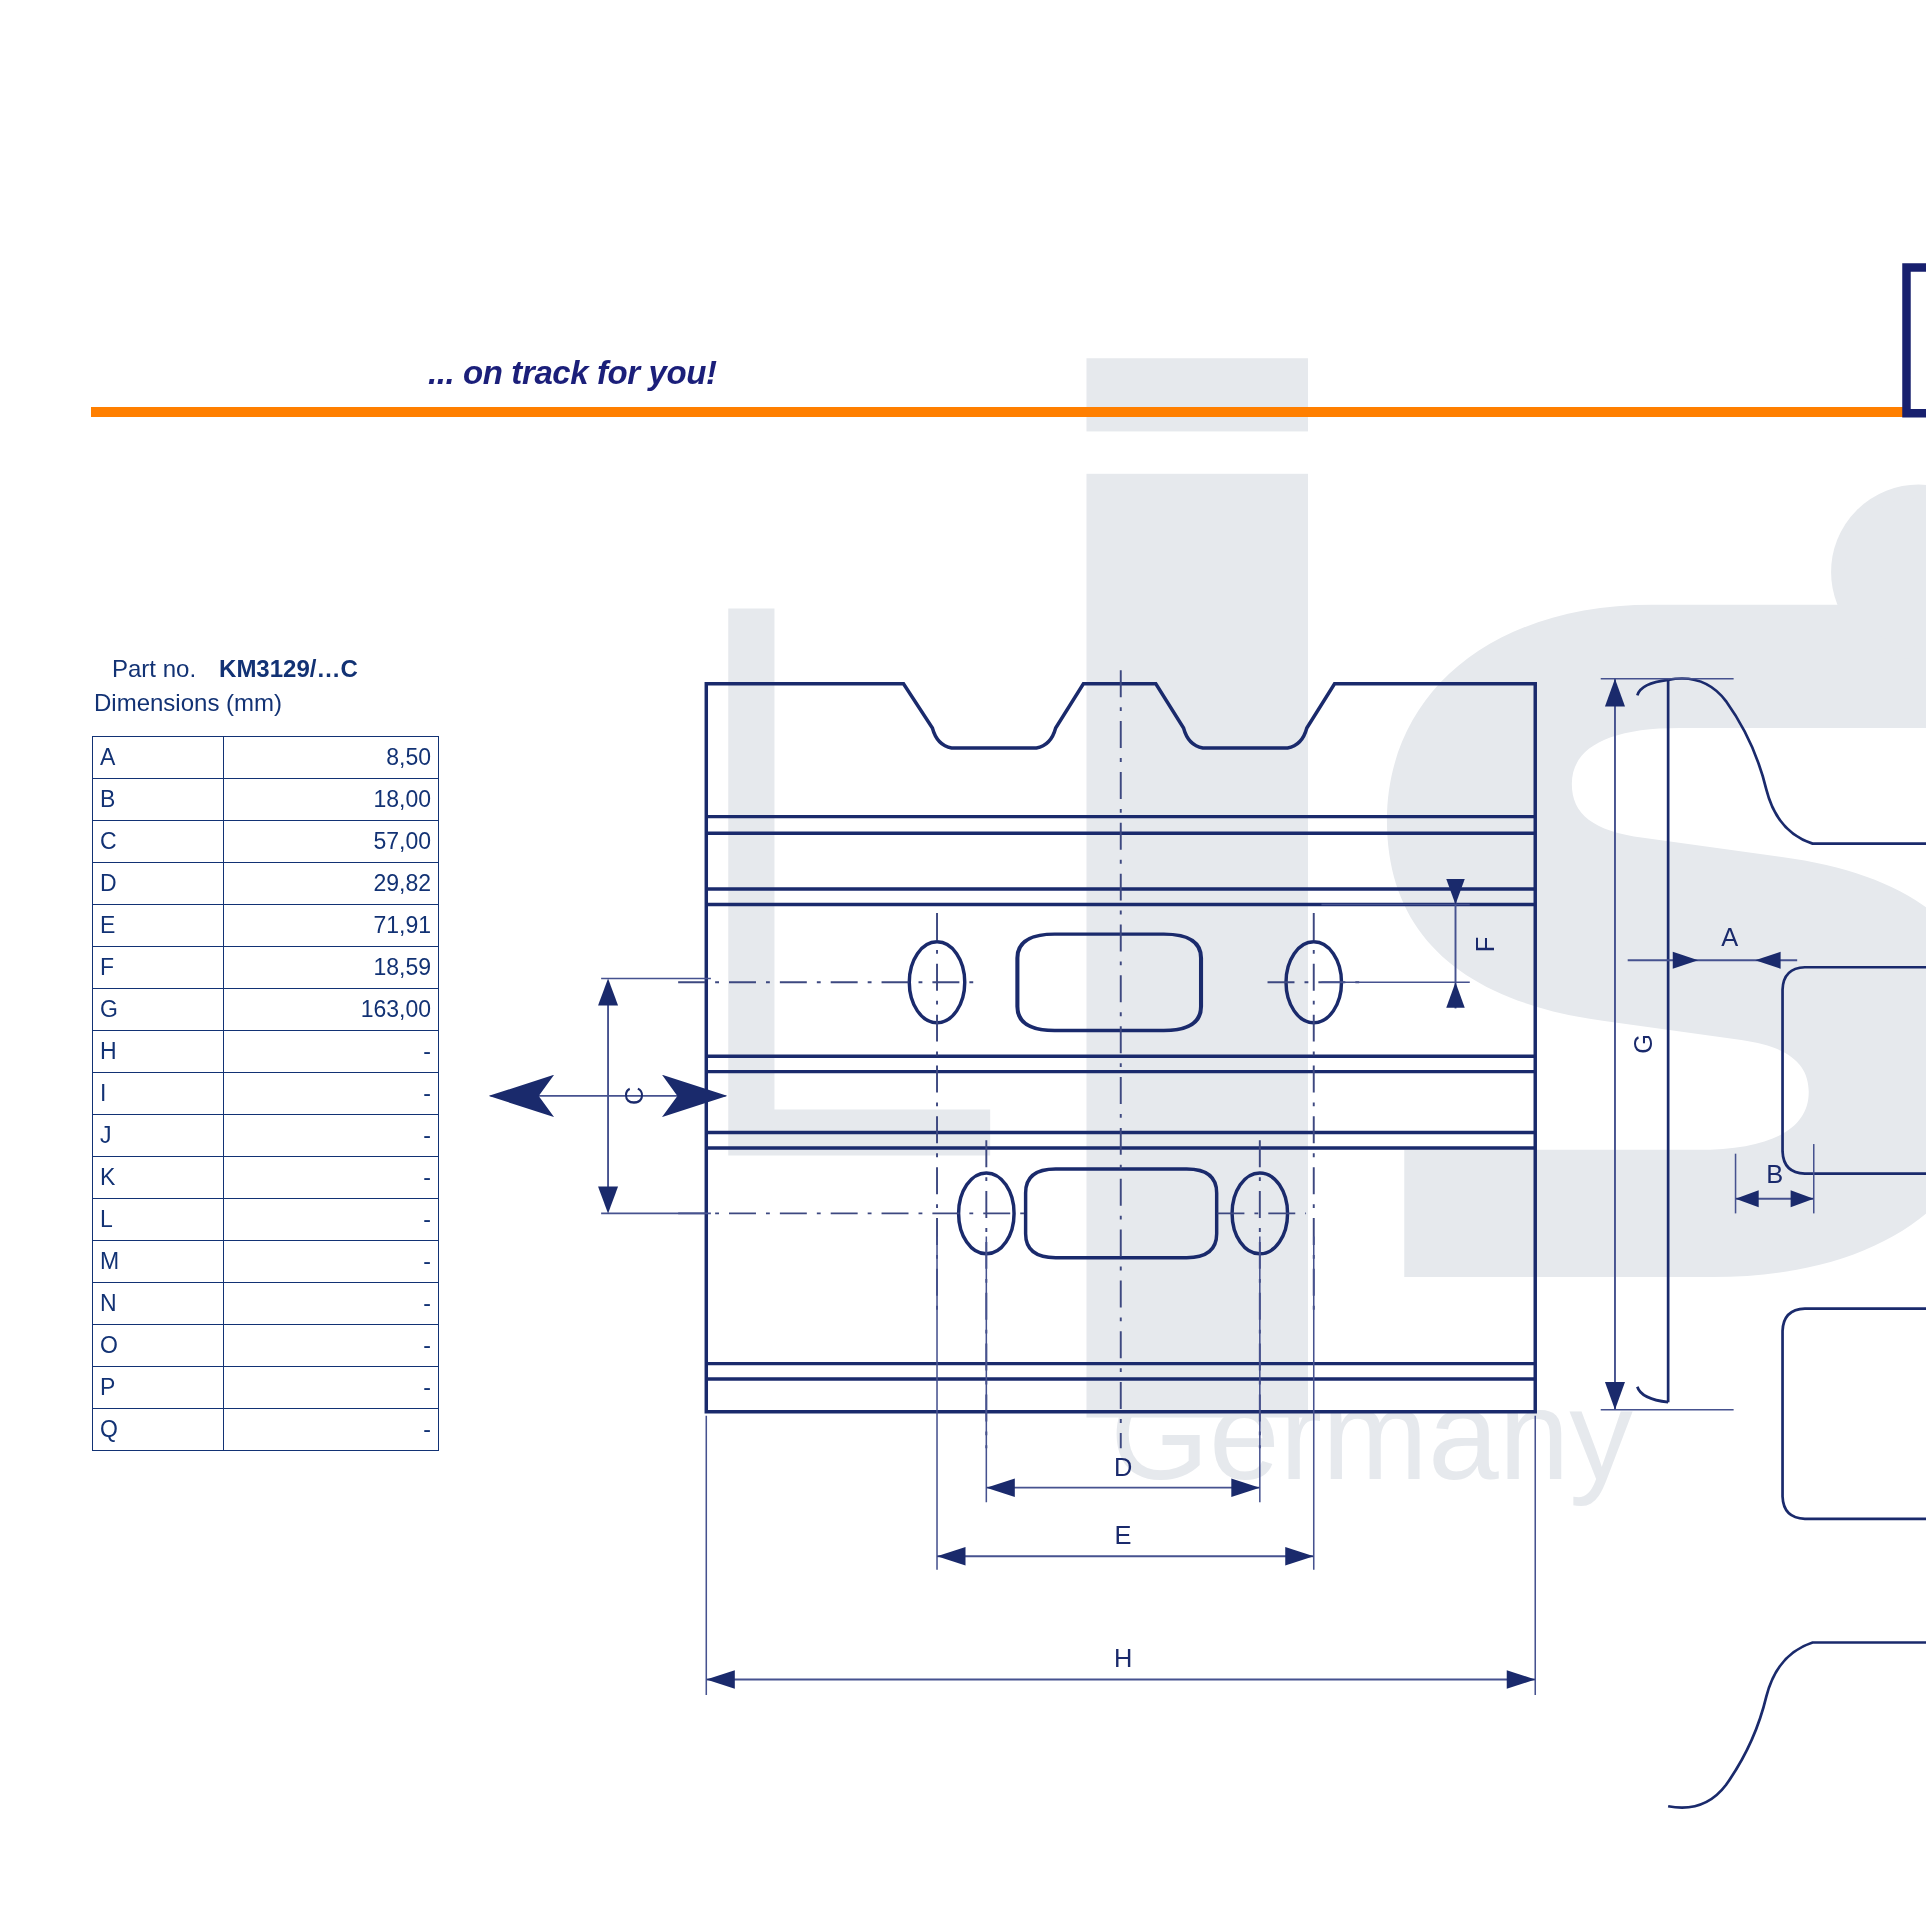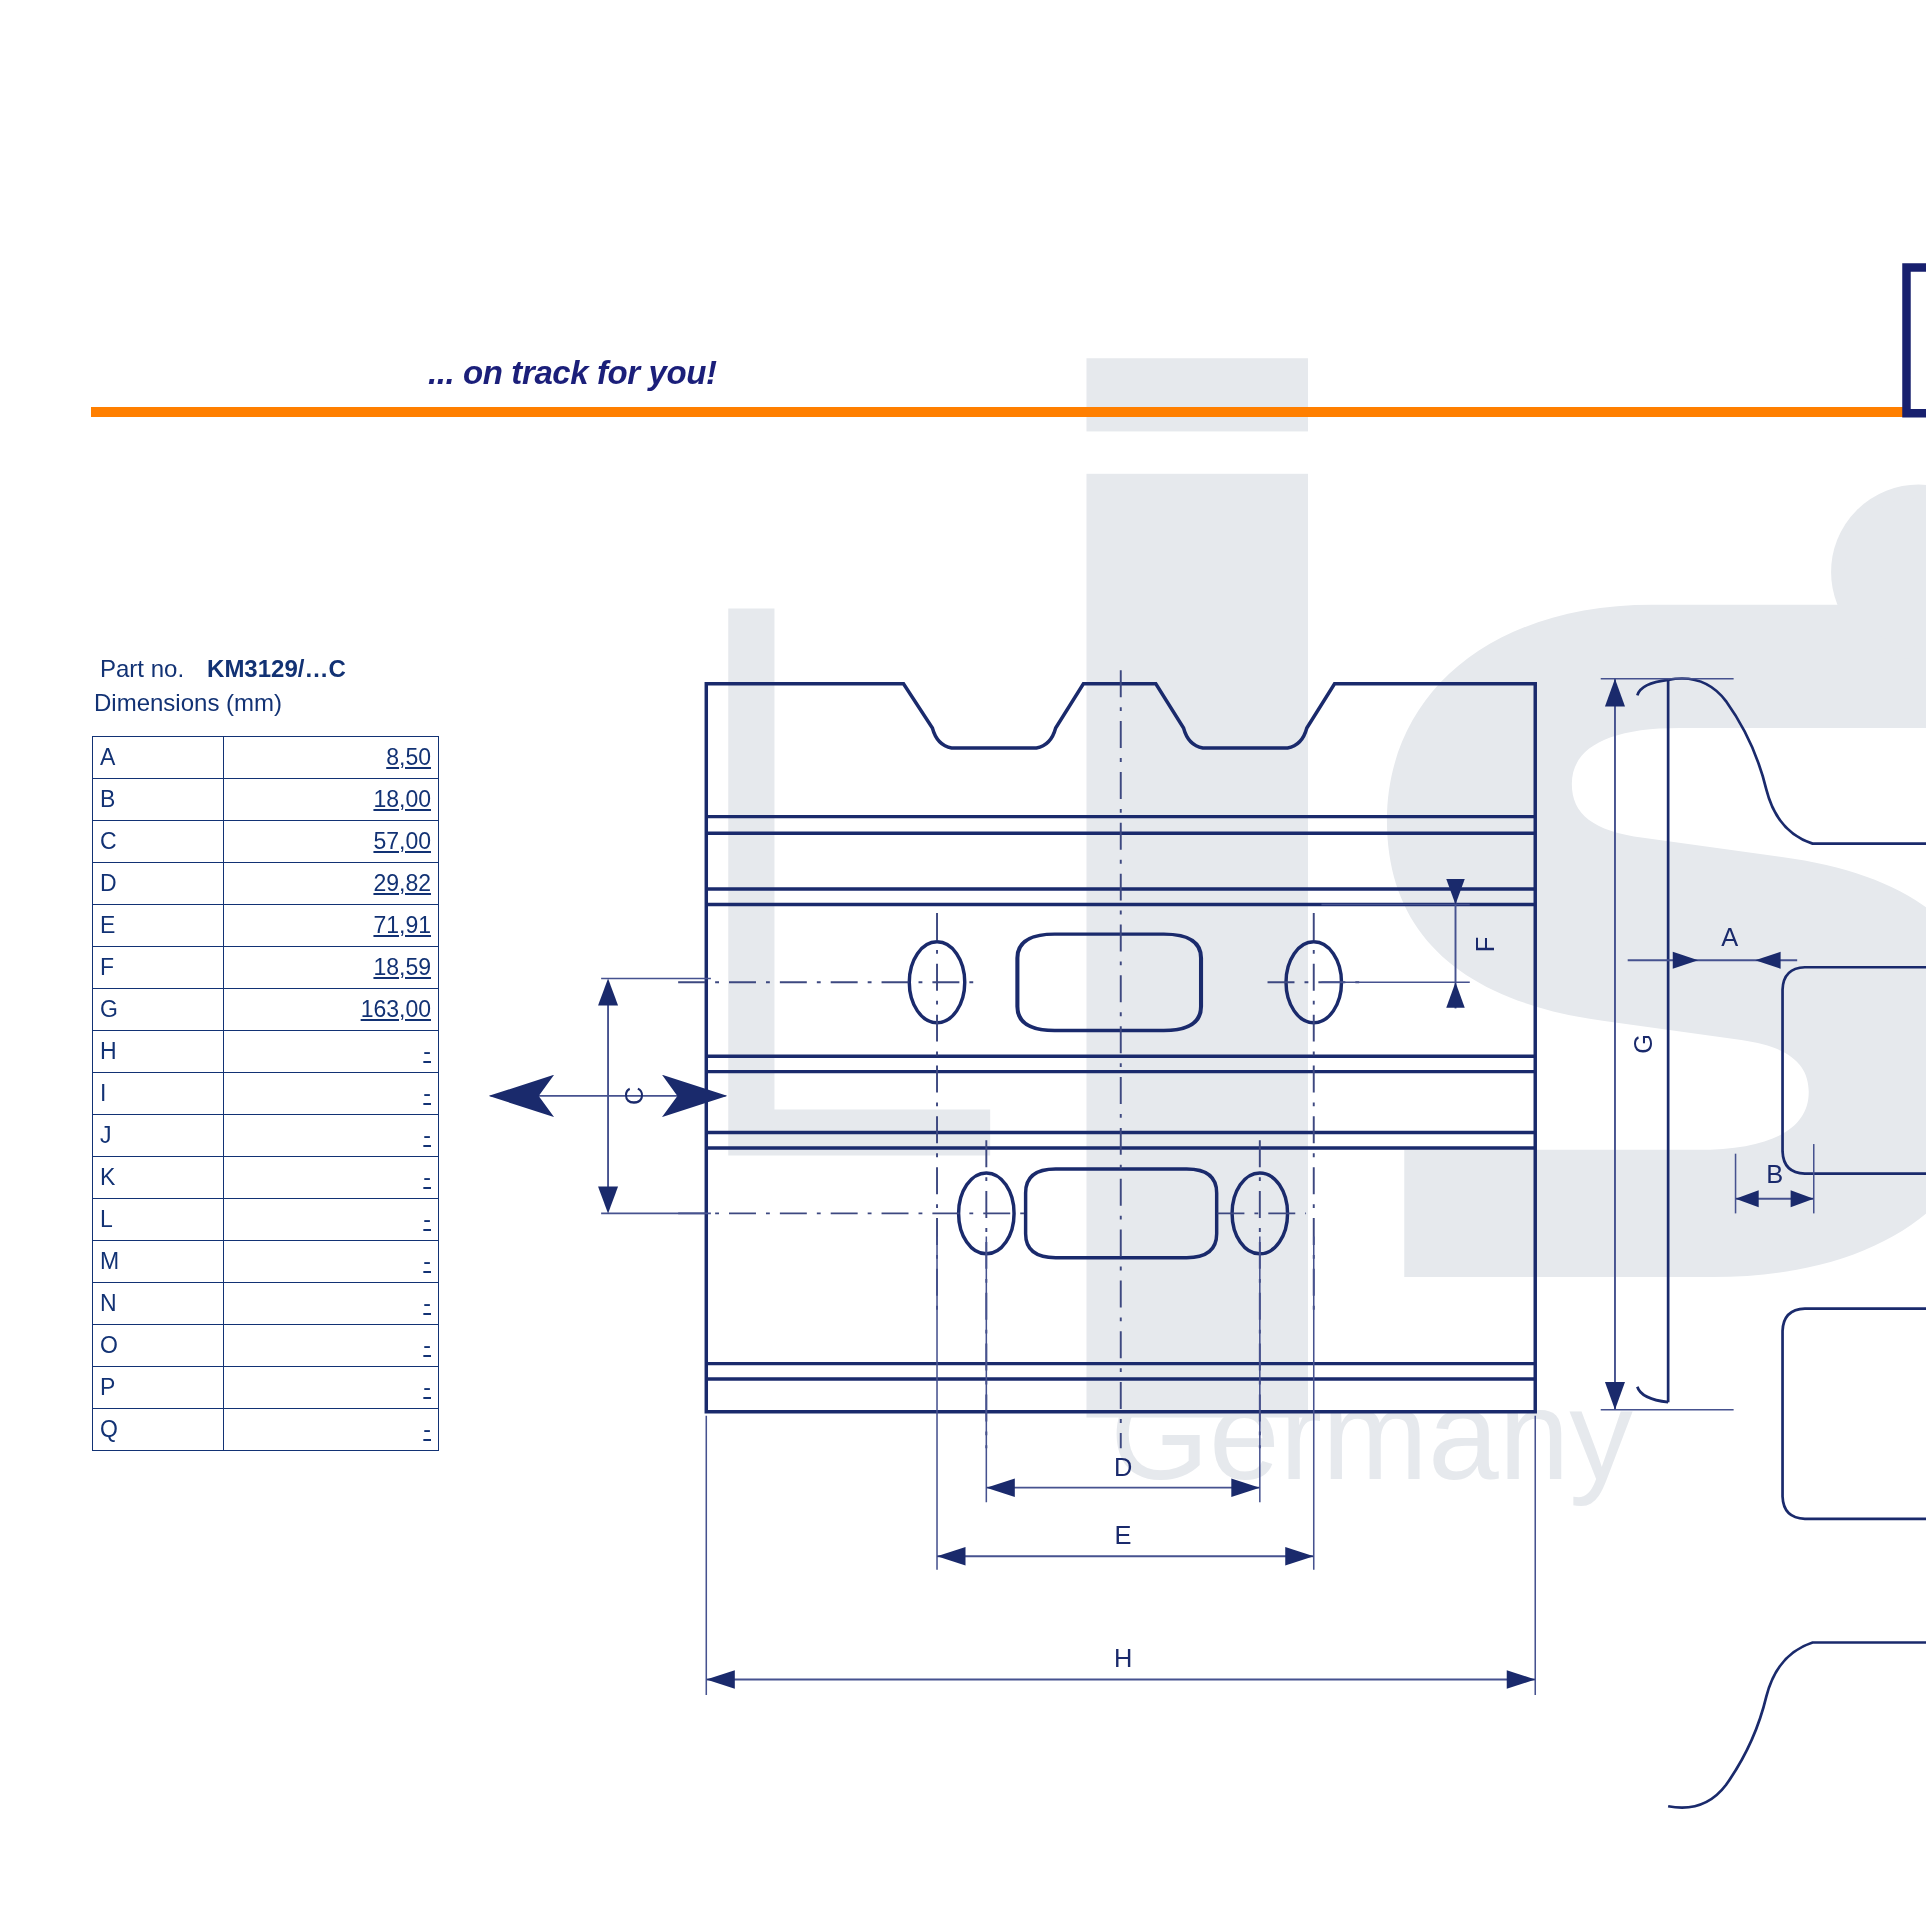--- a/index.html
+++ b/index.html
@@ -19,40 +19,40 @@
   .rule{
     position:absolute;left:91px;top:407px;width:2313px;height:10px;
     background:#ff7f00;
   }
   
   .logo{position:absolute;left:1861px;top:196px;width:293px;height:247px;}
   .logo svg{display:block;}
 
   
   .partno-row{
-    position:absolute;left:100px;top:655px;width:347px;
+    position:absolute;left:112px;top:655px;width:347px;
     font-size:24px;white-space:nowrap;
   }
   .partno-label{color:#123274;}
   .partno-value{font-weight:bold;margin-left:23px;color:#123274;}
   .dims-label{
     position:absolute;left:94px;top:689px;
     font-size:24px;color:#123274;white-space:nowrap;
   }
   table.dims{
     position:absolute;left:92px;top:736px;
     width:347px;border-collapse:collapse;
     font-size:23px;color:#123274;
   }
   table.dims td{
     border:1.9px solid #123274;height:41px;padding:0 7px;
     line-height:41px;
   }
   table.dims td.k{width:38%;text-align:left;}
-  table.dims td.v{width:62%;text-align:right;text-decoration:underline;}
+  table.dims td.v{width:62%;text-align:right;}
 
   
   .drawing{position:absolute;left:0;top:0;width:2703px;height:1911px;}
   .drawing svg{display:block;}
 </style>
 </head>
 <body>
 
 <div class="sheet">
 

